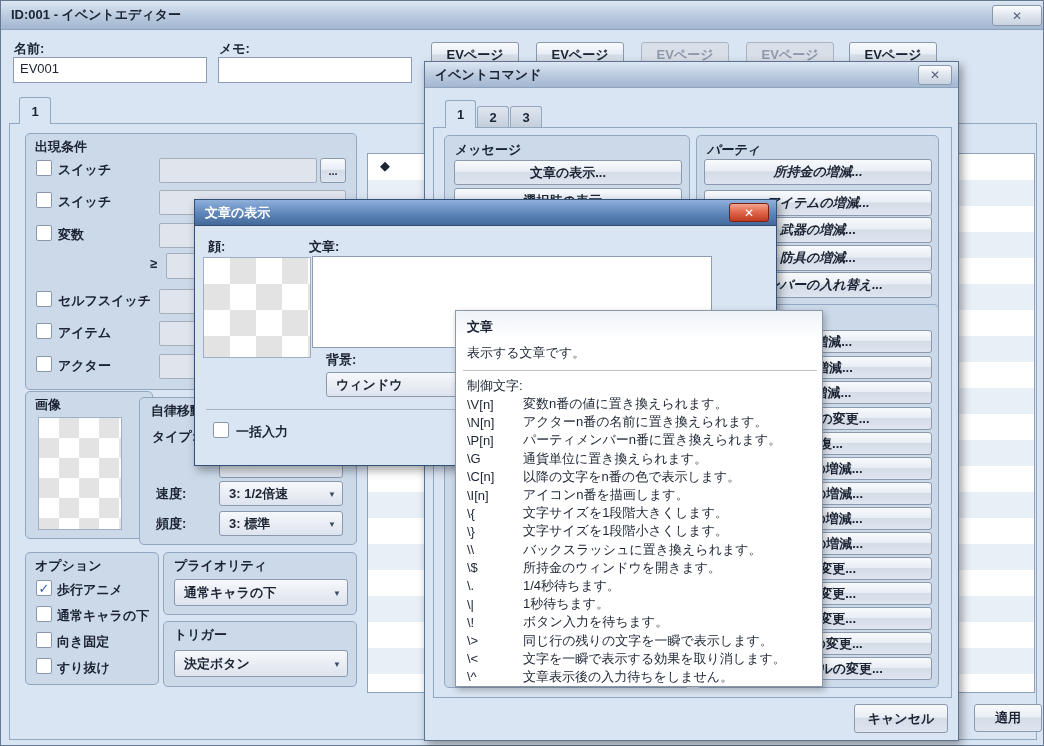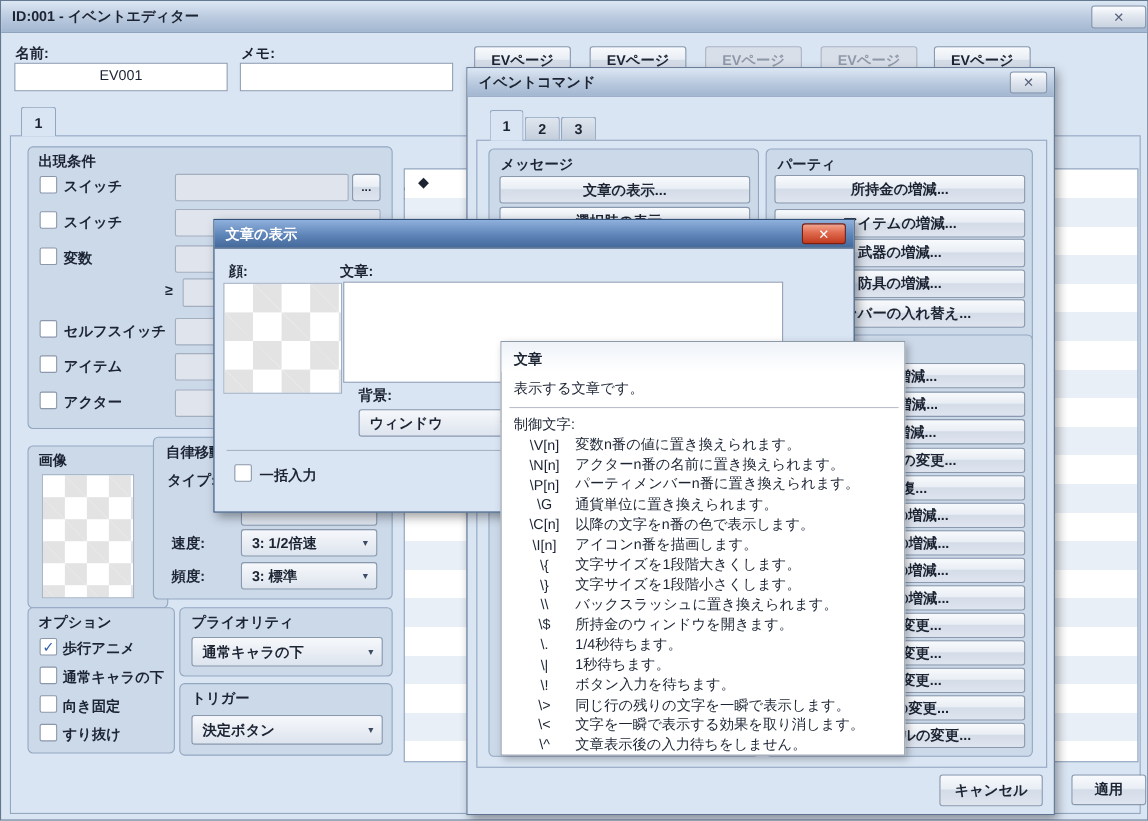--- a/index.html
+++ b/index.html
@@ -1,17 +1,17 @@
 <!DOCTYPE html>
 <html><head>
 <meta charset="utf-8">
 <style>
 *{margin:0;padding:0;box-sizing:border-box;font-family:"Liberation Sans","DejaVu Sans",sans-serif;}
 html,body{background:#6d7f96;}
-.screen{position:relative;width:1044px;height:746px;overflow:hidden;font-size:13px;color:#1c2433;background:#dae5f3;text-align:center;}
+.screen{position:relative;width:1044px;height:746px;overflow:hidden;font-size:13px;color:#1c2433;background:#dae5f3;}
 .win{position:absolute;background:#dae5f3;border:1px solid #64788f;overflow:hidden;}
 .tb{position:absolute;left:0;top:0;right:0;height:29px;display:flex;align-items:center;padding:0 10px;
     background:linear-gradient(180deg,#dce7f4,#b9c9de 55%,#a3b7d1);border-bottom:1px solid #8fa3bd;font-weight:600;}
 .tb.blue{height:26px;background:linear-gradient(180deg,#8fb0dc,#5e85b8 55%,#44699b);color:#fff;border-bottom:1px solid #2f4a6e;}
 .closebtn{position:absolute;display:flex;align-items:center;justify-content:center;
     background:linear-gradient(180deg,#fbfcfe,#dfe5ee 50%,#c8d2e0);border:1px solid #8a98ac;border-radius:3px;
     color:#57637a;font-weight:700;font-size:12px;}
 .closebtn.red{background:linear-gradient(180deg,#f4a58d,#e06a4e 45%,#c03a20);border:1px solid #7c1f10;color:#fff;}
 .grp{position:absolute;background:#ccd9e9;border:1px solid #93a7c1;border-radius:5px;}
 .hd{position:absolute;font-weight:700;white-space:nowrap;}
@@ -95,21 +95,21 @@
       <div class="chk" style="left:10px;top:222px;"></div>
       <div class="lbl" style="left:32px;top:223px;">アクター</div>
       <div class="fld" style="left:133px;top:220px;width:187px;height:25px;"></div>
     </div>
 
     <div class="lbl" style="left:366px;top:136px;margin-top:30px;">実行内容</div>
     <div class="list" style="left:366px;top:152px;width:668px;height:540px;">
       <div style="position:absolute;left:12px;top:4px;font-weight:700;">◆</div>
     </div>
 
-    <div class="grp" style="left:24px;top:404px;width:128px;height:148px;">
+    <div class="grp" style="left:24px;top:390px;width:128px;height:148px;">
       <div class="hd" style="left:9px;top:4px;">画像</div>
       <div class="checker c20" style="left:12px;top:25px;width:84px;height:113px;"></div>
     </div>
 
     <div class="grp" style="left:138px;top:396px;width:218px;height:148px;">
       <div class="hd" style="left:11px;top:4px;">自律移動</div>
       <div class="lbl" style="left:12px;top:30px;">タイプ:</div>
       <div class="combo" style="left:79px;top:55px;width:124px;height:25px;">
         <span></span>
       </div>
@@ -169,21 +169,21 @@
     <div class="tab off" style="left:52px;top:44px;width:32px;height:22px;">2</div>
     <div class="tab off" style="left:85px;top:44px;width:32px;height:22px;">3</div>
     <div class="panel" style="left:8px;top:65px;width:519px;height:571px;"></div>
 
     <div class="grp" style="left:19px;top:73px;width:246px;height:553px;">
       <div class="hd" style="left:10px;top:5px;">メッセージ</div>
       <div class="btn" style="left:9px;top:24px;width:228px;height:25px;">文章の表示...</div>
       <div class="btn" style="left:9px;top:52px;width:228px;height:25px;">選択肢の表示...</div>
     </div>
 
-    <div class="grp" style="left:271px;top:73px;width:243px;height:187px;">
+    <div class="grp" style="left:271px;top:73px;width:243px;height:187px;font-style:italic;">
       <div class="hd" style="left:10px;top:5px;">パーティ</div>
       <div class="btn" style="left:7px;top:23px;width:228px;height:26px;">所持金の増減...</div>
       <div class="btn" style="left:7px;top:54px;width:228px;height:26px;">アイテムの増減...</div>
       <div class="btn" style="left:7px;top:81px;width:228px;height:26px;">武器の増減...</div>
       <div class="btn" style="left:7px;top:109px;width:228px;height:26px;">防具の増減...</div>
       <div class="btn" style="left:7px;top:136px;width:228px;height:26px;">メンバーの入れ替え...</div>
     </div>
 
     <div class="grp" style="left:271px;top:242px;width:243px;height:384px;">
       <div class="hd" style="left:10px;top:5px;">アクター</div>

